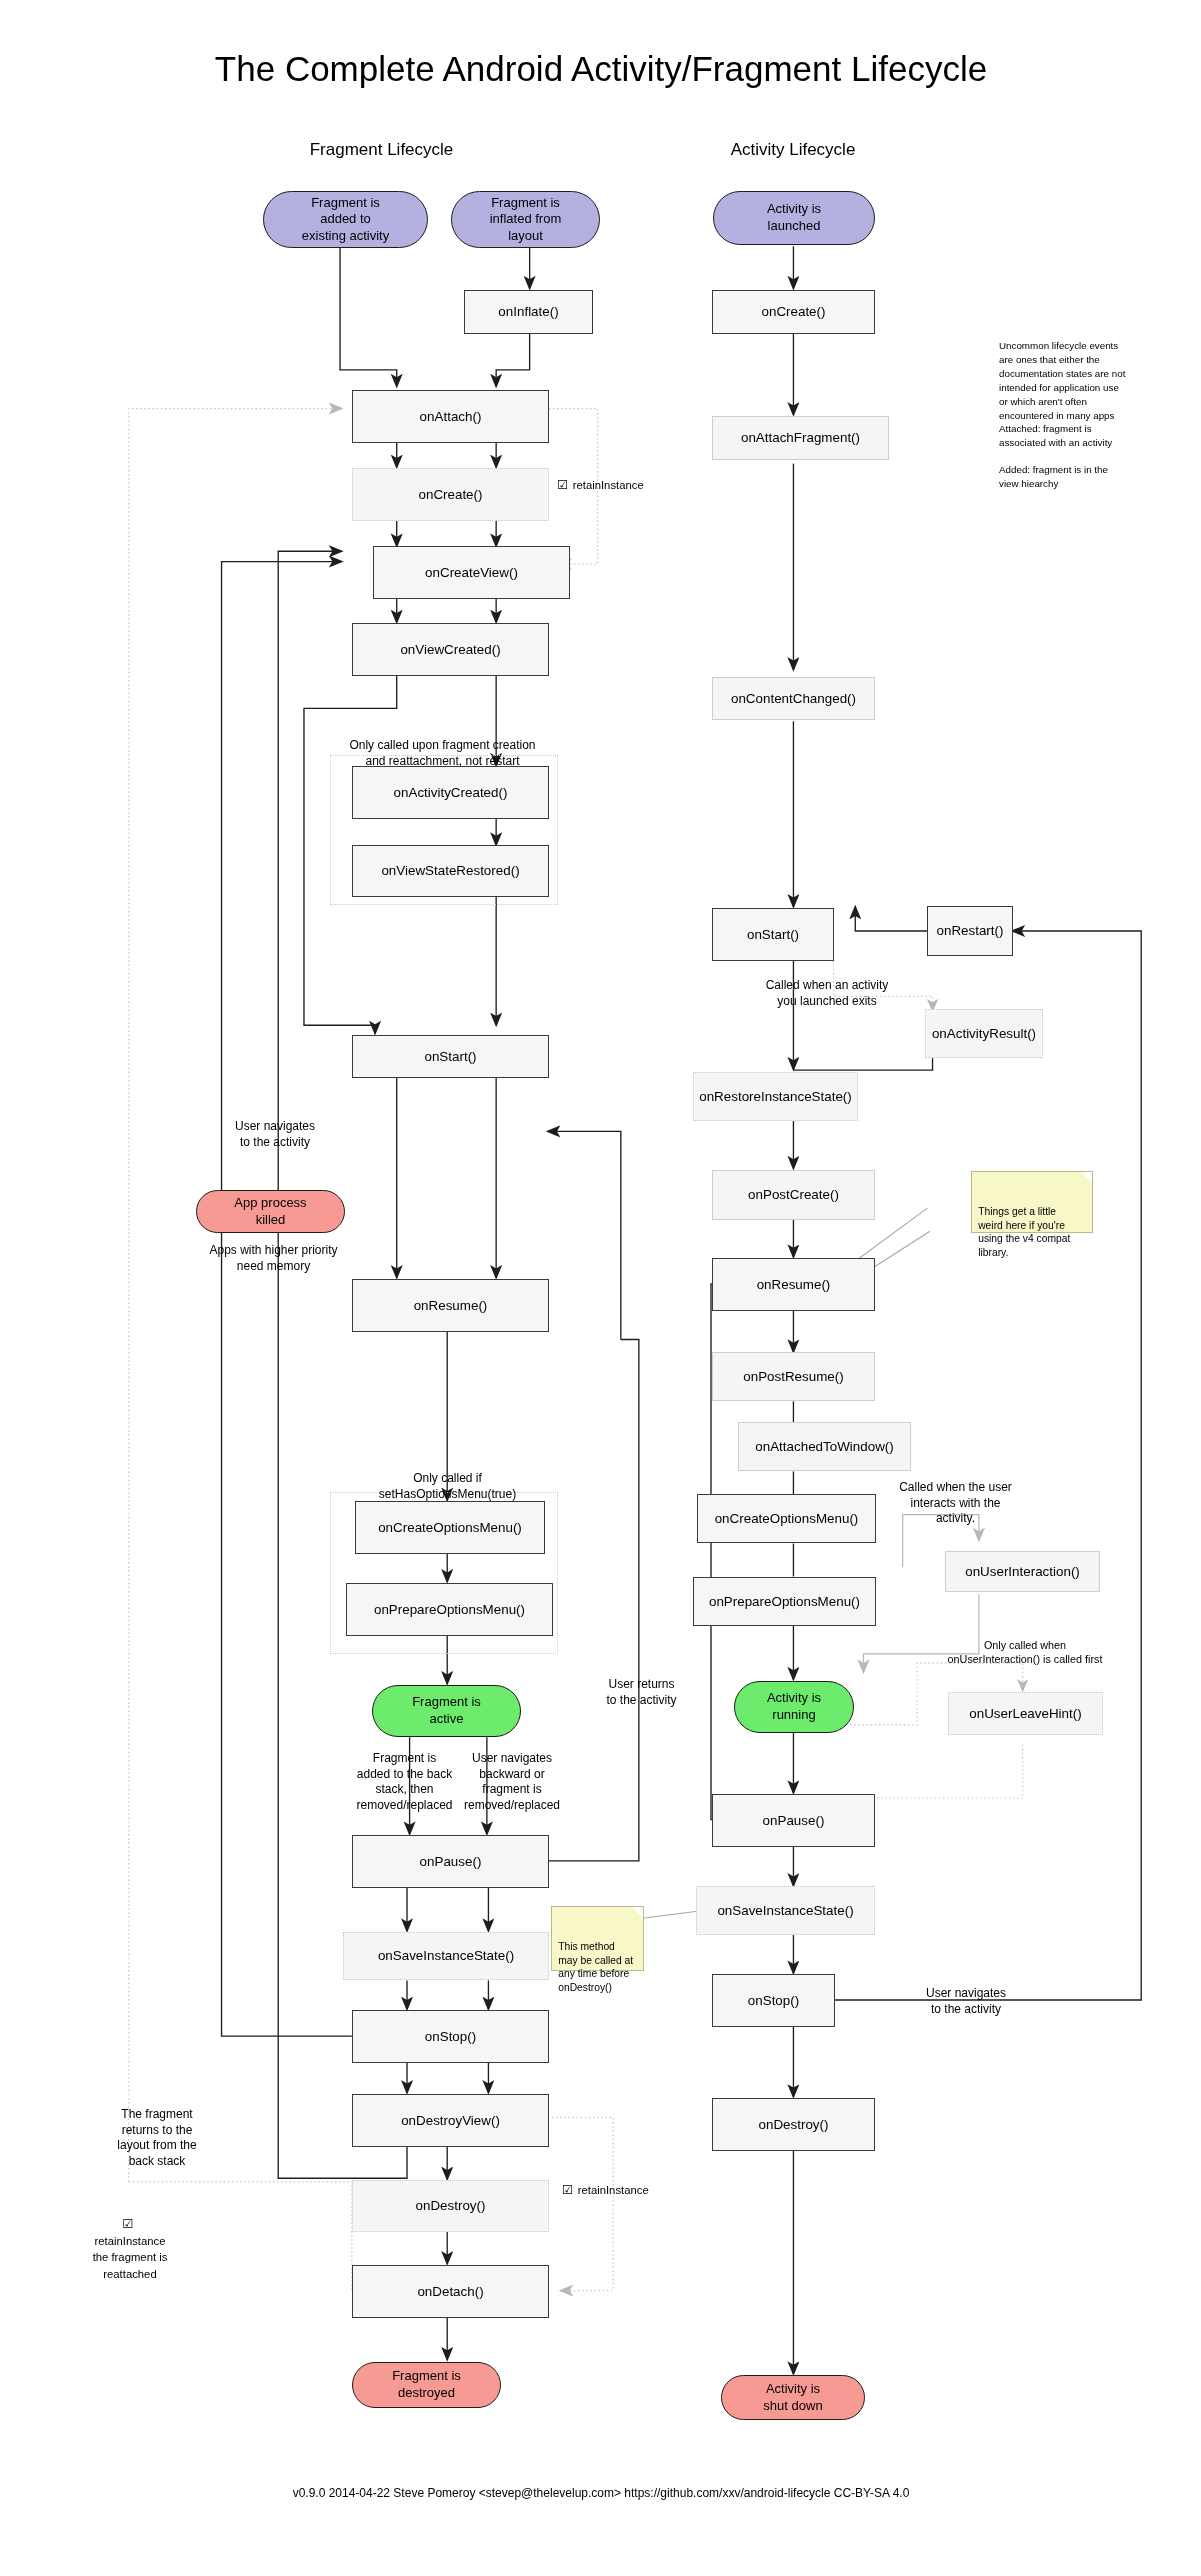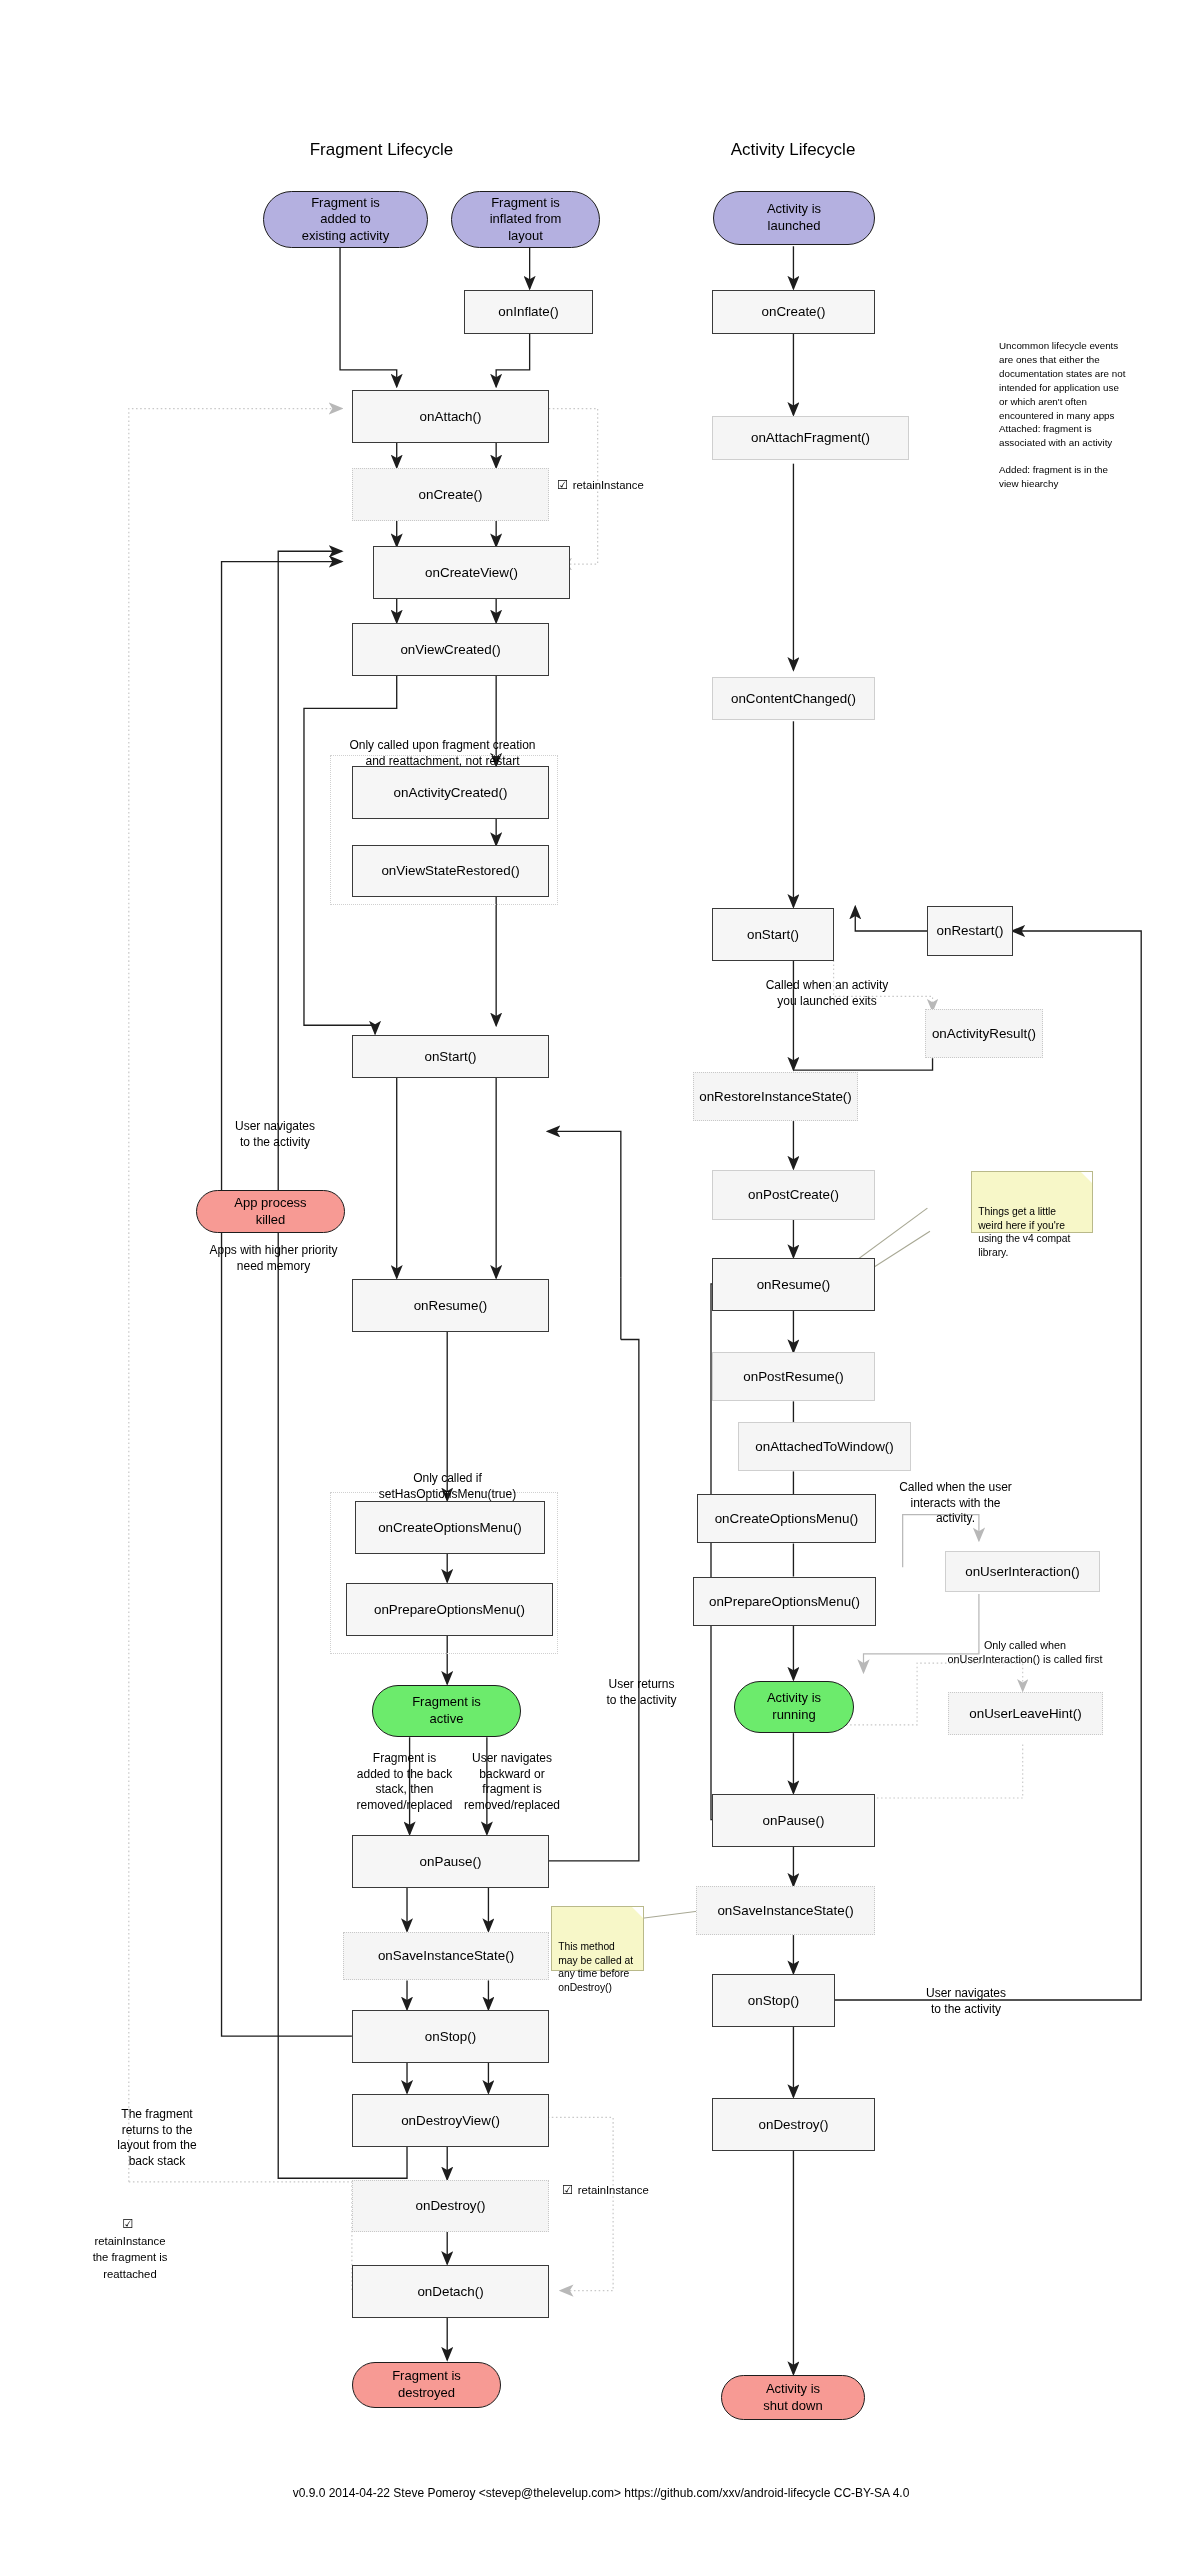--- a/index.html
+++ b/index.html
@@ -331,20 +331,21 @@
     </g>
 
     <g stroke="#a8a894" stroke-width="2.2" fill="none">
       <path d="M1800,2345 L1600,2492" marker-end="url(#aho)"></path>
       <path d="M1805,2390 L1625,2505" marker-end="url(#aho)"></path>
       <path d="M1022,3760 L985,3778" marker-end="url(#aho)"></path>
       <path d="M1155,3735 L1430,3700" marker-end="url(#aho)"></path>
     </g>
   </svg>
 
+  <div id="title">The Complete Android Activity/Fragment Lifecycle</div>
   <div class="col-head" style="left:268px; top:140px; width:227px;">Fragment Lifecycle</div>
   <div class="col-head" style="left:685px; top:140px; width:216px;">Activity Lifecycle</div>
 
   <div class="key-note" style="left:999px; top:339px;">Uncommon lifecycle events are ones that either the documentation states are not intended for application use or which aren't often encountered in many apps</div>
   <div class="key-note" style="left:999px; top:422px;">Attached: fragment is associated with an activity</div>
   <div class="key-note" style="left:999px; top:463px;">Added: fragment is in the view hiearchy</div>
 
   <div class="node terminator start" style="left:263px; top:191px; width:165px; height:57px;">
     <span style="white-space:pre-line">Fragment is
 added to
@@ -428,21 +429,21 @@
 destroyed</span>
   </div>
 
   <div class="node terminator start" style="left:713px; top:191px; width:162px; height:54px;">
     <span style="white-space:pre-line">Activity is
 launched</span>
   </div>
   <div class="node common" style="left:712px; top:290px; width:163px; height:44px;">
     <span>onCreate()</span>
   </div>
-  <div class="node uncommon" style="left:712px; top:416px; width:197px; height:44px;text-align:right;">
+  <div class="node uncommon" style="left:712px; top:416px; width:177px; height:44px;text-align:right;">
     <span>onAttachFragment()</span>
   </div>
   <div class="node uncommon" style="left:712px; top:677px; width:163px; height:43px;">
     <span>onContentChanged()</span>
   </div>
   <div class="node common" style="left:712px; top:908px; width:122px; height:53px;">
     <span>onStart()</span>
   </div>
   <div class="node common" style="left:927px; top:906px; width:86px; height:50px;">
     <span>onRestart()</span>

